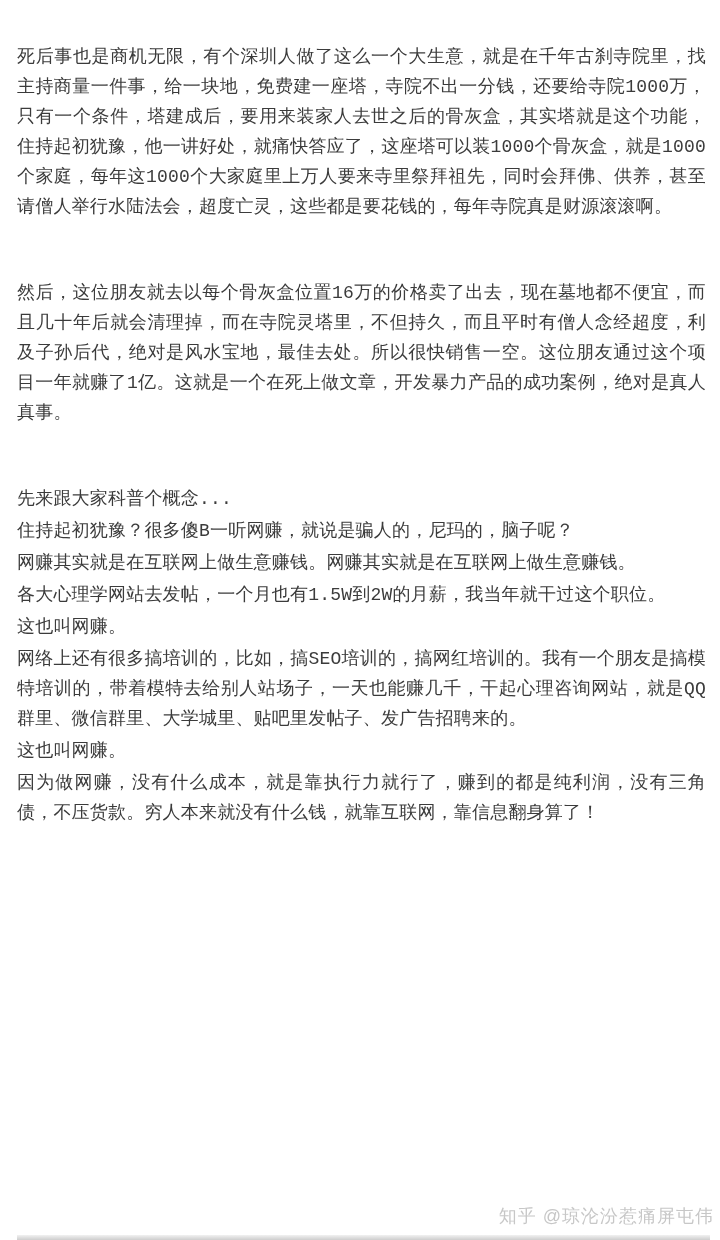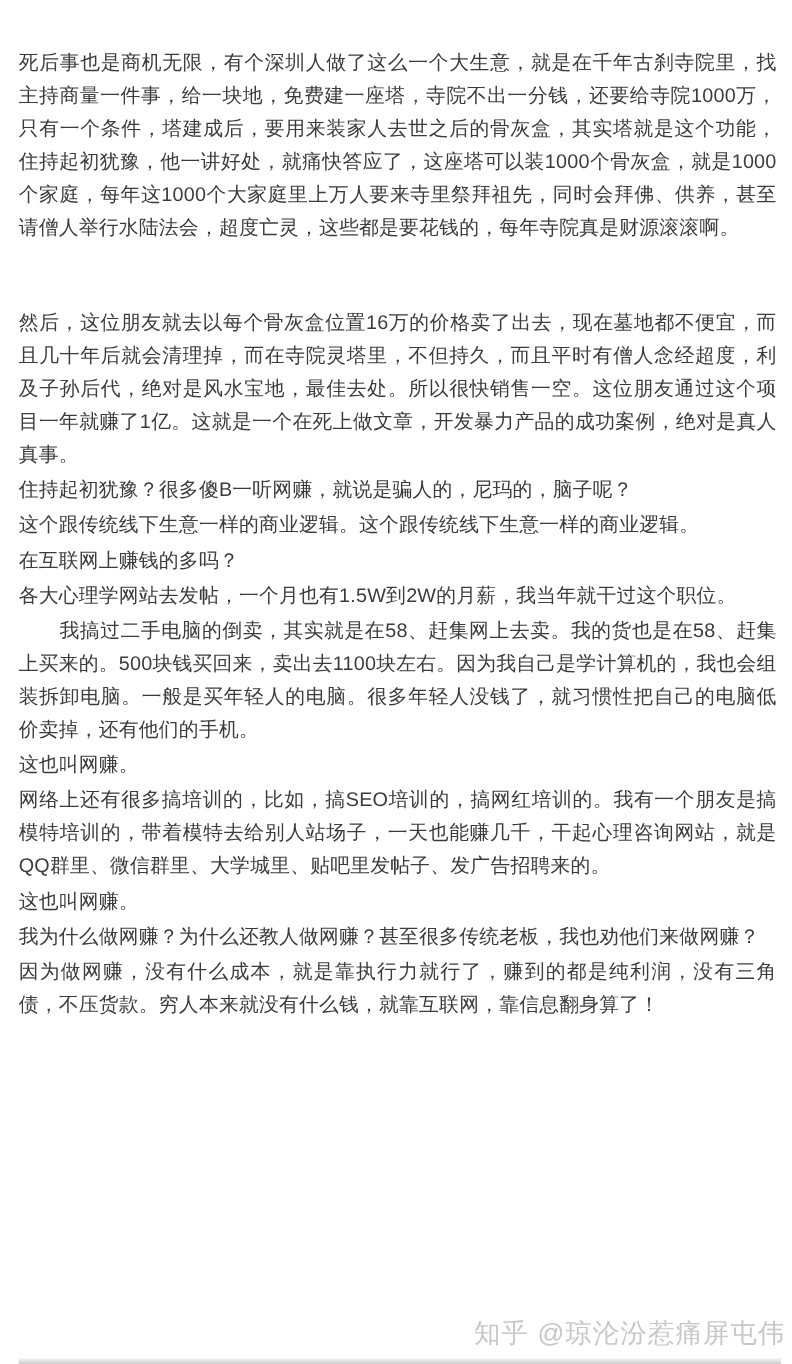--- a/index.html
+++ b/index.html
@@ -19,56 +19,55 @@
   article {
     padding: 42px 14px 0 17px;
     color: #3b3b3b;
     font-size: 18px;
     line-height: 30px;
     text-align: justify;
     letter-spacing: 0.2px;
   }
   article p {
     margin: 0 0 2px 0;
+    font-family: Liberation Mono, monospace;
   }
   article p.sep {
     margin-top: 56px;
   }
   .watermark {
     position: absolute;
     right: 6px;
     bottom: 12px;
     color: #c7c7c7;
-    font-size: 24px;
+    font-size: 18px;
     letter-spacing: 1px;
     white-space: nowrap;
   }
   .cropped-next-line {
     position: absolute;
     left: 17px;
     right: 10px;
     bottom: 0;
     height: 5px;
     background: linear-gradient(to bottom, rgba(120,120,120,0.10), rgba(90,90,90,0.30));
   }
 </style>
 </head>
 <body>
 
 <div class="page">
   <article>
     <p>死后事也是商机无限，有个深圳人做了这么一个大生意，就是在千年古刹寺院里，找主持商量一件事，给一块地，免费建一座塔，寺院不出一分钱，还要给寺院1000万，只有一个条件，塔建成后，要用来装家人去世之后的骨灰盒，其实塔就是这个功能，住持起初犹豫，他一讲好处，就痛快答应了，这座塔可以装1000个骨灰盒，就是1000个家庭，每年这1000个大家庭里上万人要来寺里祭拜祖先，同时会拜佛、供养，甚至请僧人举行水陆法会，超度亡灵，这些都是要花钱的，每年寺院真是财源滚滚啊。</p>
     <p class="sep">然后，这位朋友就去以每个骨灰盒位置16万的价格卖了出去，现在墓地都不便宜，而且几十年后就会清理掉，而在寺院灵塔里，不但持久，而且平时有僧人念经超度，利及子孙后代，绝对是风水宝地，最佳去处。所以很快销售一空。这位朋友通过这个项目一年就赚了1亿。这就是一个在死上做文章，开发暴力产品的成功案例，绝对是真人真事。</p>
+    <p class="sep">先来跟大家科普个概念...</p>
     <p>住持起初犹豫？很多傻B一听网赚，就说是骗人的，尼玛的，脑子呢？</p>
-    <p>这个跟传统线下生意一样的商业逻辑。这个跟传统线下生意一样的商业逻辑。</p>
-    <p>在互联网上赚钱的多吗？</p>
+    <p>网赚其实就是在互联网上做生意赚钱。网赚其实就是在互联网上做生意赚钱。</p>
     <p>各大心理学网站去发帖，一个月也有1.5W到2W的月薪，我当年就干过这个职位。</p>
-    <p>　　我搞过二手电脑的倒卖，其实就是在58、赶集网上去卖。我的货也是在58、赶集上买来的。500块钱买回来，卖出去1100块左右。因为我自己是学计算机的，我也会组装拆卸电脑。一般是买年轻人的电脑。很多年轻人没钱了，就习惯性把自己的电脑低价卖掉，还有他们的手机。</p>
     <p>这也叫网赚。</p>
     <p>网络上还有很多搞培训的，比如，搞SEO培训的，搞网红培训的。我有一个朋友是搞模特培训的，带着模特去给别人站场子，一天也能赚几千，干起心理咨询网站，就是QQ群里、微信群里、大学城里、贴吧里发帖子、发广告招聘来的。</p>
     <p>这也叫网赚。</p>
-    <p>我为什么做网赚？为什么还教人做网赚？甚至很多传统老板，我也劝他们来做网赚？</p>
     <p>因为做网赚，没有什么成本，就是靠执行力就行了，赚到的都是纯利润，没有三角债，不压货款。穷人本来就没有什么钱，就靠互联网，靠信息翻身算了！</p>
   </article>
 
   <div class="watermark">知乎 @琼沦汾惹痛屏屯伟</div>
   <div class="cropped-next-line"></div>
 </div>
 
 </body></html>

